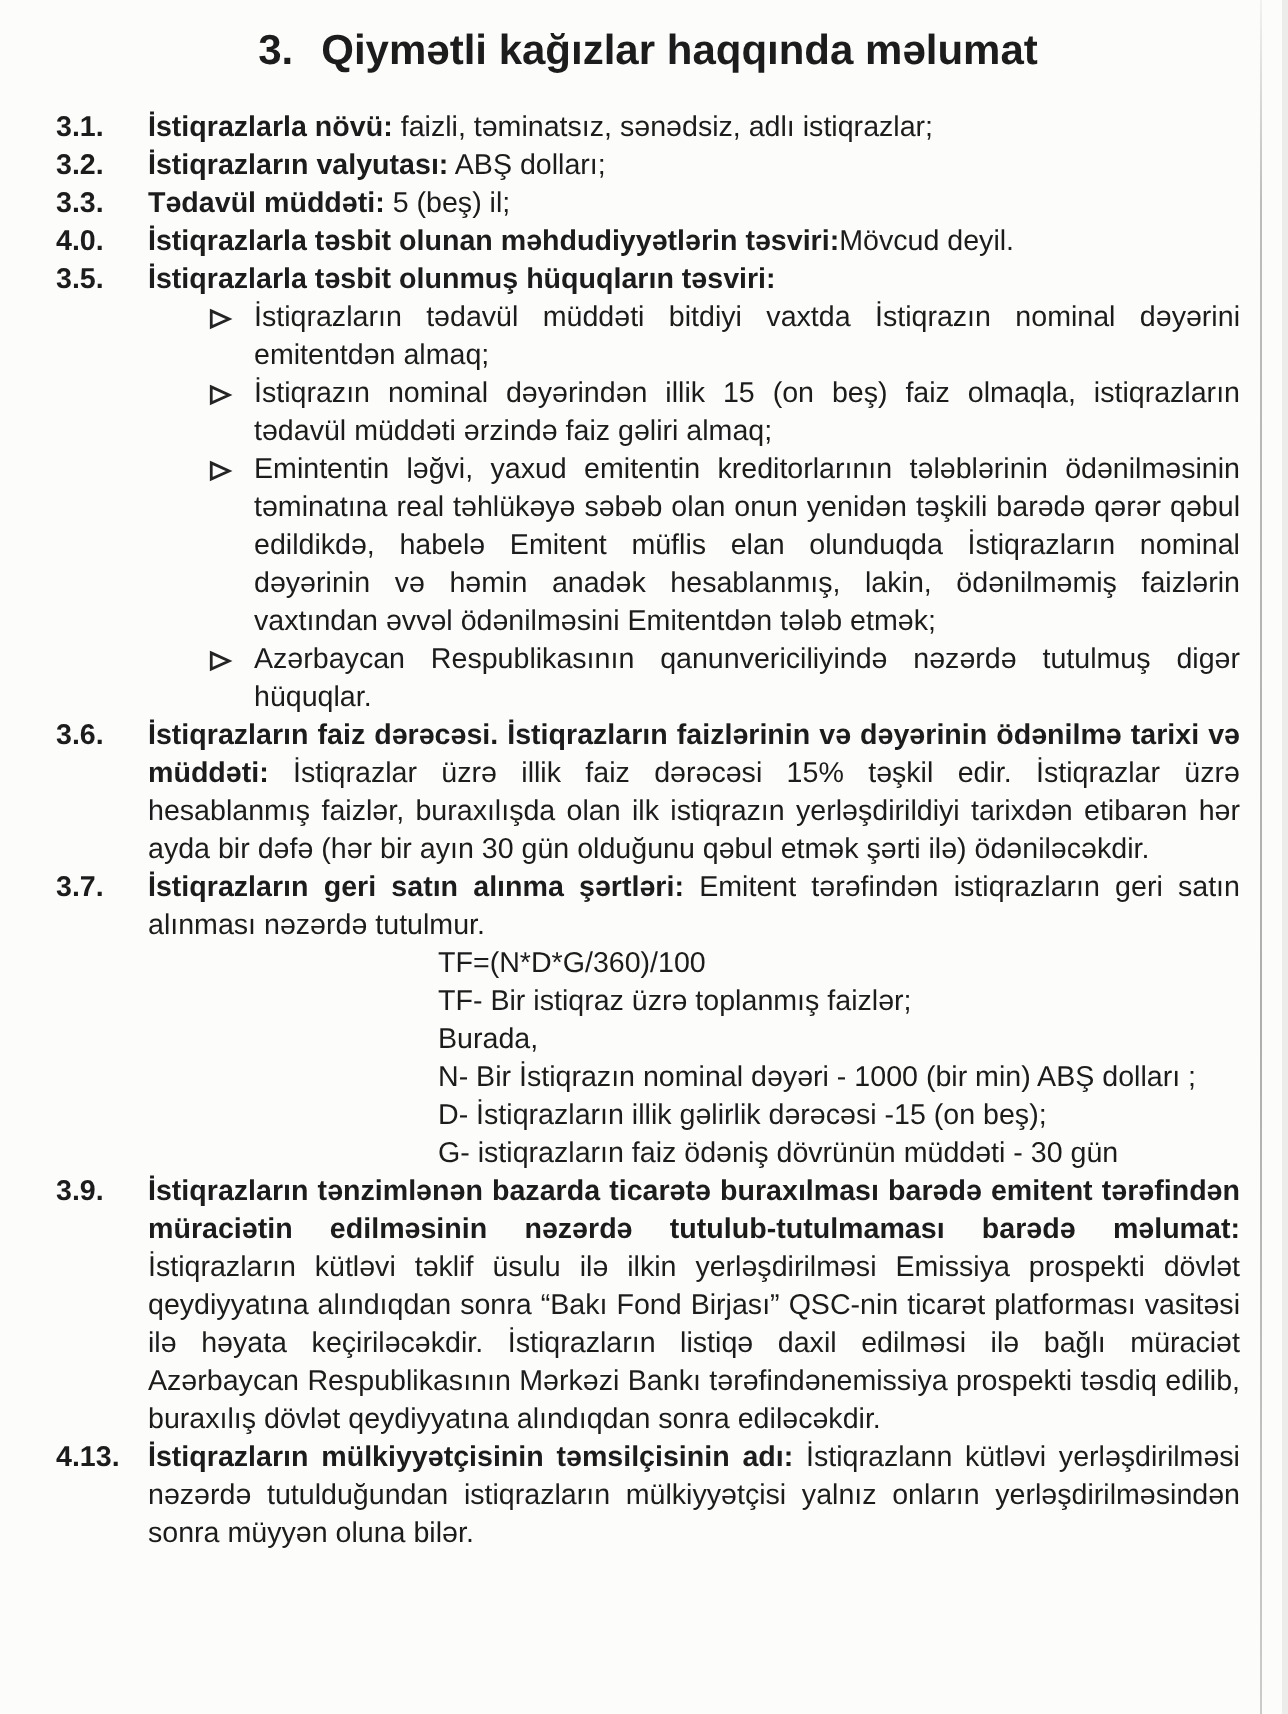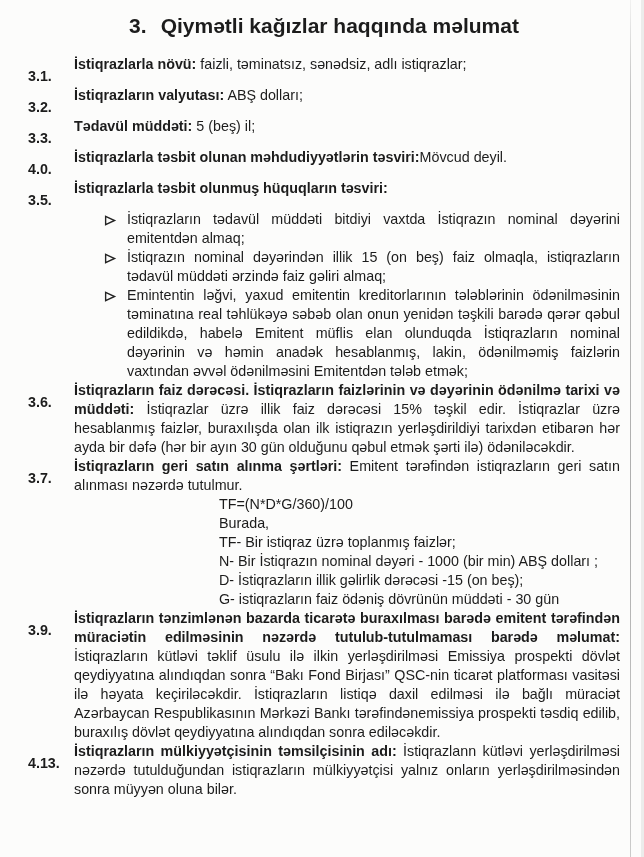--- a/index.html
+++ b/index.html
@@ -31,21 +31,20 @@
     font-weight:bold;
     font-size:21px;
     margin:4px 0 20px 0;
     white-space:nowrap;
   }
   .title .tnum{margin-right:14px;}
   .item{display:flex;margin:0;}
   .num{
     flex:none;width:46px;
     font-weight:bold;
-    margin-top:12px;
   }
   .body{flex:1;text-align:justify;}
   .b{font-weight:bold;}
   .bullet{display:flex;padding-left:30px;}
   .arrow{flex:none;width:23px;padding-top:3px;}
   .btext{flex:1;text-align:justify;}
   .formula-line{padding-left:145px;text-align:left;}
 </style>
 </head>
 <body>
@@ -96,39 +95,45 @@
                 <path d="M2 3 L13 8 L2 13 Z" fill="none" stroke="#242424" stroke-width="1.7"></path>
               </svg></span>
           <span class="btext">İstiqrazın nominal dəyərindən illik 15 (on beş) faiz olmaqla, istiqrazların tədavül müddəti ərzində faiz gəliri almaq;</span>
         </div>
         <div class="bullet">
           <span class="arrow"><svg width="13" height="13" viewBox="0 0 16 16">
                 <path d="M2 3 L13 8 L2 13 Z" fill="none" stroke="#242424" stroke-width="1.7"></path>
               </svg></span>
           <span class="btext">Emintentin ləğvi, yaxud emitentin kreditorlarının tələblərinin ödənilməsinin təminatına real təhlükəyə səbəb olan onun yenidən təşkili barədə qərər qəbul edildikdə, habelə Emitent müflis elan olunduqda İstiqrazların nominal dəyərinin və həmin anadək hesablanmış, lakin, ödənilməmiş faizlərin vaxtından əvvəl ödənilməsini Emitentdən tələb etmək;</span>
         </div>
+        <div class="bullet">
+          <span class="arrow"><svg width="13" height="13" viewBox="0 0 16 16">
+                <path d="M2 3 L13 8 L2 13 Z" fill="none" stroke="#242424" stroke-width="1.7"></path>
+              </svg></span>
+          <span class="btext">Azərbaycan Respublikasının qanunvericiliyində nəzərdə tutulmuş digər hüquqlar.</span>
+        </div>
       </div>
     </div>
 
     <div class="item">
       <div class="num">3.6.</div>
       <div class="body"><span class="b">İstiqrazların faiz dərəcəsi. İstiqrazların faizlərinin və dəyərinin ödənilmə tarixi və müddəti:</span> <span>İstiqrazlar üzrə illik faiz dərəcəsi 15% təşkil edir. İstiqrazlar üzrə hesablanmış faizlər, buraxılışda olan ilk istiqrazın yerləşdirildiyi tarixdən etibarən hər ayda bir dəfə (hər bir ayın 30 gün olduğunu qəbul etmək şərti ilə) ödəniləcəkdir.</span></div>
     </div>
 
     <div class="item">
       <div class="num">3.7.</div>
       <div class="body"><span class="b">İstiqrazların geri satın alınma şərtləri:</span> <span>Emitent tərəfindən istiqrazların geri satın alınması nəzərdə tutulmur.</span></div>
     </div>
 
     <div class="item">
       <div class="num"></div>
       <div class="body">
         <div class="formula-line">TF=(N*D*G/360)/100</div>
+        <div class="formula-line">TF- Bir istiqraz üzrə toplanmış faizlər;</div>
         <div class="formula-line">Burada,</div>
-        <div class="formula-line">TF- Bir istiqraz üzrə toplanmış faizlər;</div>
         <div class="formula-line">N- Bir İstiqrazın nominal dəyəri - 1000 (bir min) ABŞ dolları ;</div>
         <div class="formula-line">D- İstiqrazların illik gəlirlik dərəcəsi -15 (on beş);</div>
         <div class="formula-line">G- istiqrazların faiz ödəniş dövrünün müddəti - 30 gün</div>
       </div>
     </div>
 
     <div class="item">
       <div class="num">3.9.</div>
       <div class="body"><span class="b">İstiqrazların tənzimlənən bazarda ticarətə buraxılması barədə emitent tərəfindən müraciətin edilməsinin nəzərdə tutulub-tutulmaması barədə məlumat:</span> <span>İstiqrazların kütləvi təklif üsulu ilə ilkin yerləşdirilməsi Emissiya prospekti dövlət qeydiyyatına alındıqdan sonra “Bakı Fond Birjası” QSC-nin ticarət platforması vasitəsi ilə həyata keçiriləcəkdir. İstiqrazların listiqə daxil edilməsi ilə bağlı müraciət Azərbaycan Respublikasının Mərkəzi Bankı tərəfindənemissiya prospekti təsdiq edilib, buraxılış dövlət qeydiyyatına alındıqdan sonra ediləcəkdir.</span></div>
     </div>

